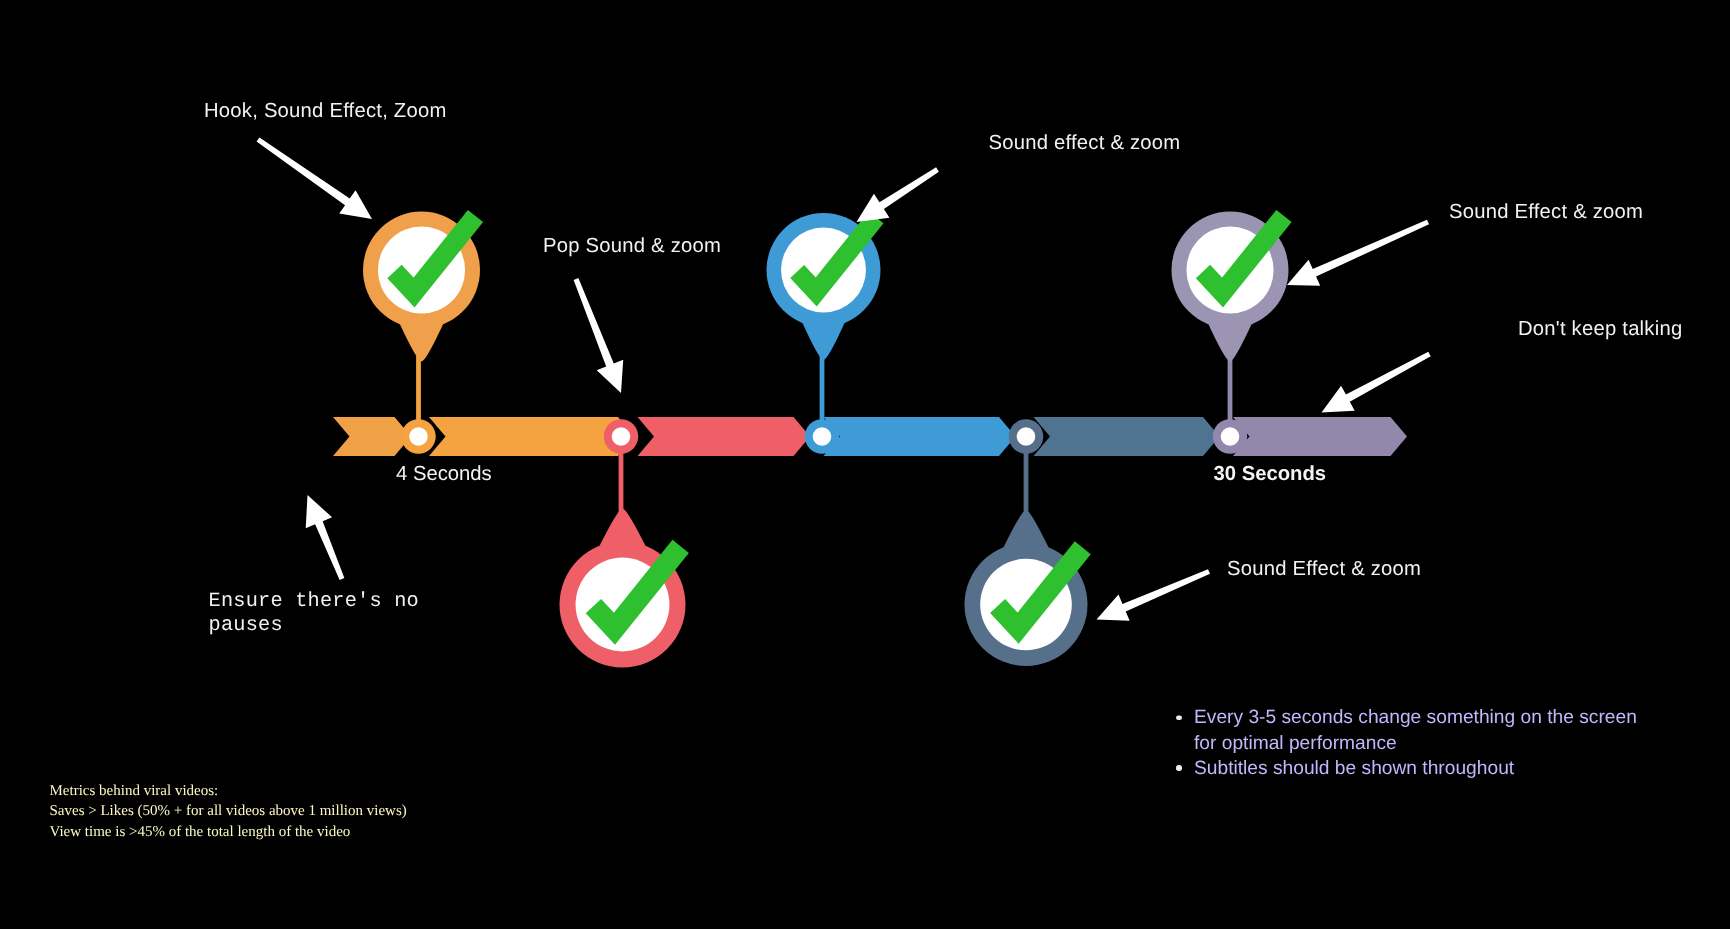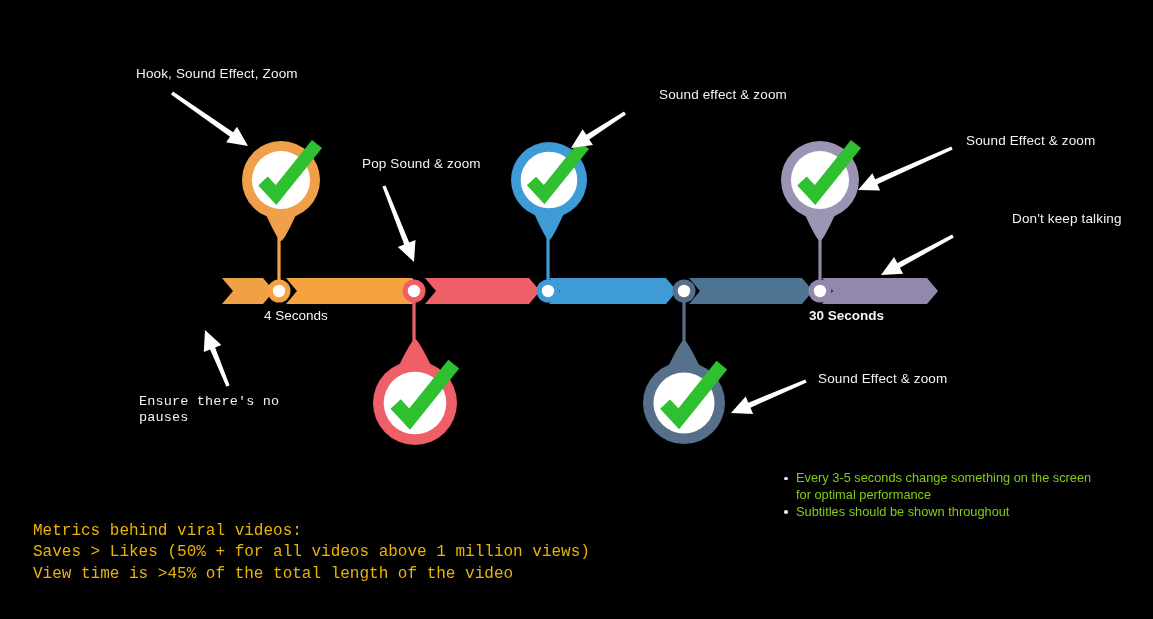--- a/index.html
+++ b/index.html
@@ -23,31 +23,31 @@
   }
   .tick-label{
     position:absolute;
     font-family:"Liberation Sans", sans-serif;
     font-size:13.5px;
     color:#f4f4f4;
     white-space:pre;
   }
   .notes{
     position:absolute;
-    font-family:Liberation Mono, monospace;
-    font-size:16px;
-    color:#eab308;
+    font-family:Liberation Serif, serif;
+    font-size:10px;
+    color:#fef9c3;
     line-height:1.33;
     white-space:pre;
   }
   .bullets{
     position:absolute;
     font-family:"Liberation Sans", sans-serif;
     font-size:12.8px;
-    color:#84cc16;
+    color:#c4b5fd;
     line-height:1.32;
     margin:0;padding:0 0 0 14px;
     list-style:none;
   }
   .bullets li{position:relative;white-space:pre;}
   .bullets li .dot{
     position:absolute;left:-12px;top:.52em;
     width:3.6px;height:3.6px;border-radius:50%;background:#ececec;
   }
 </style>

